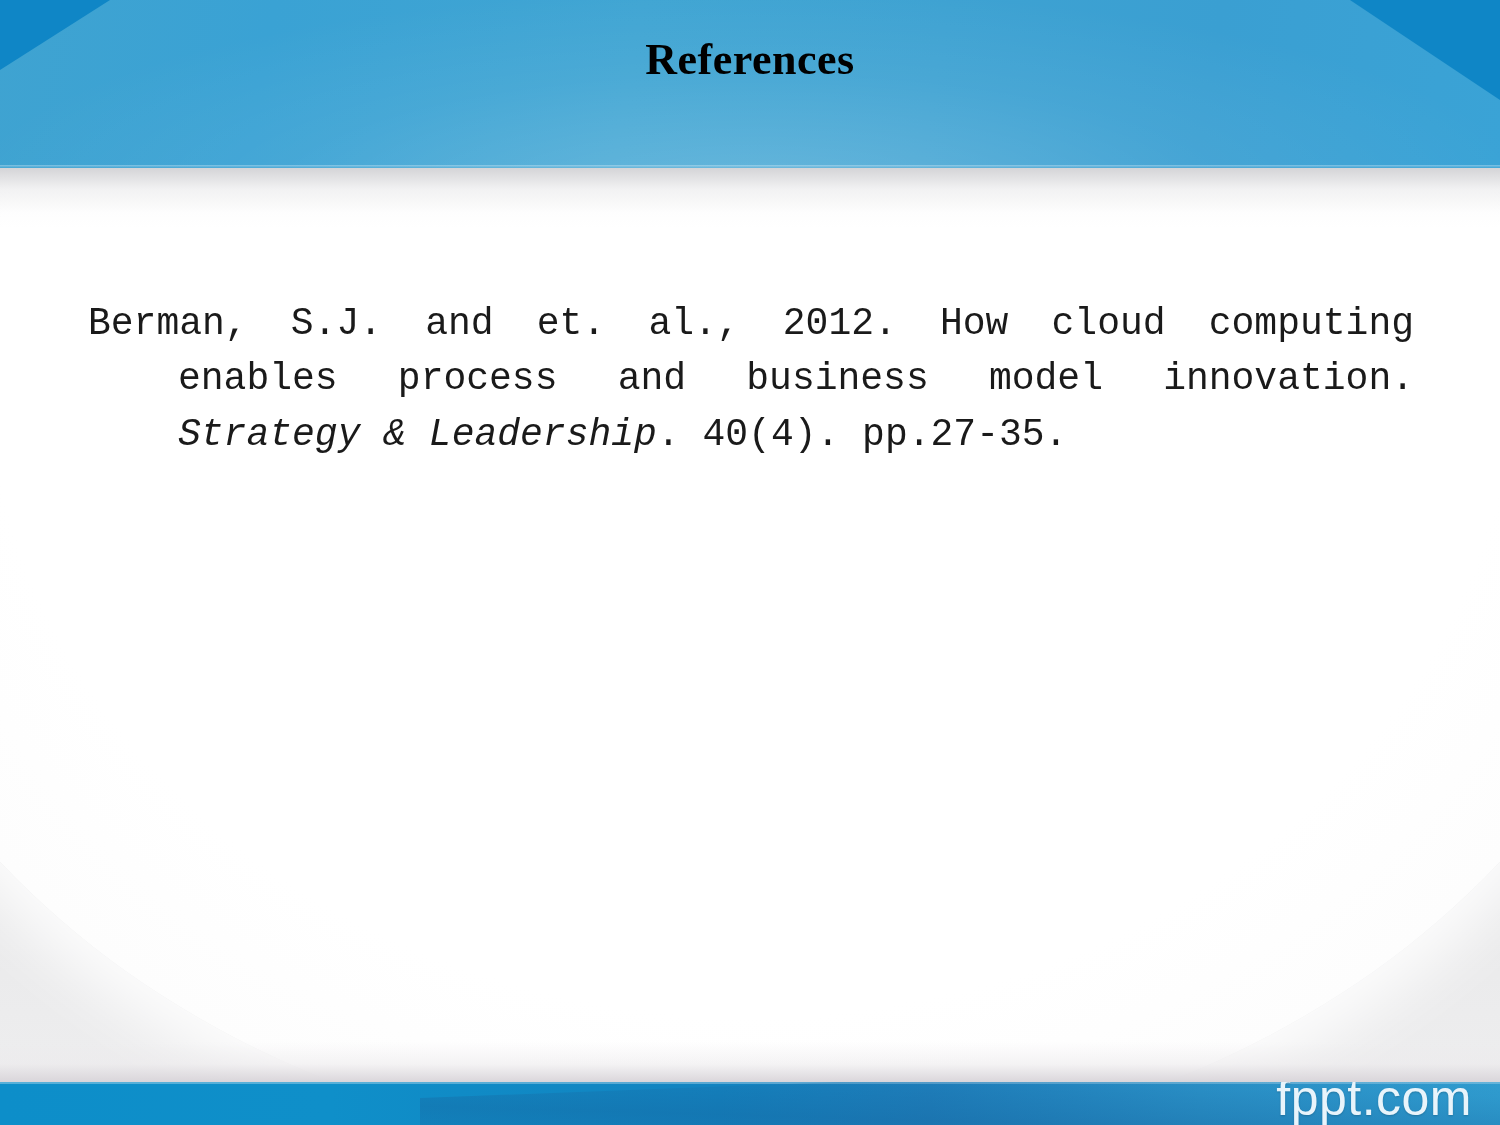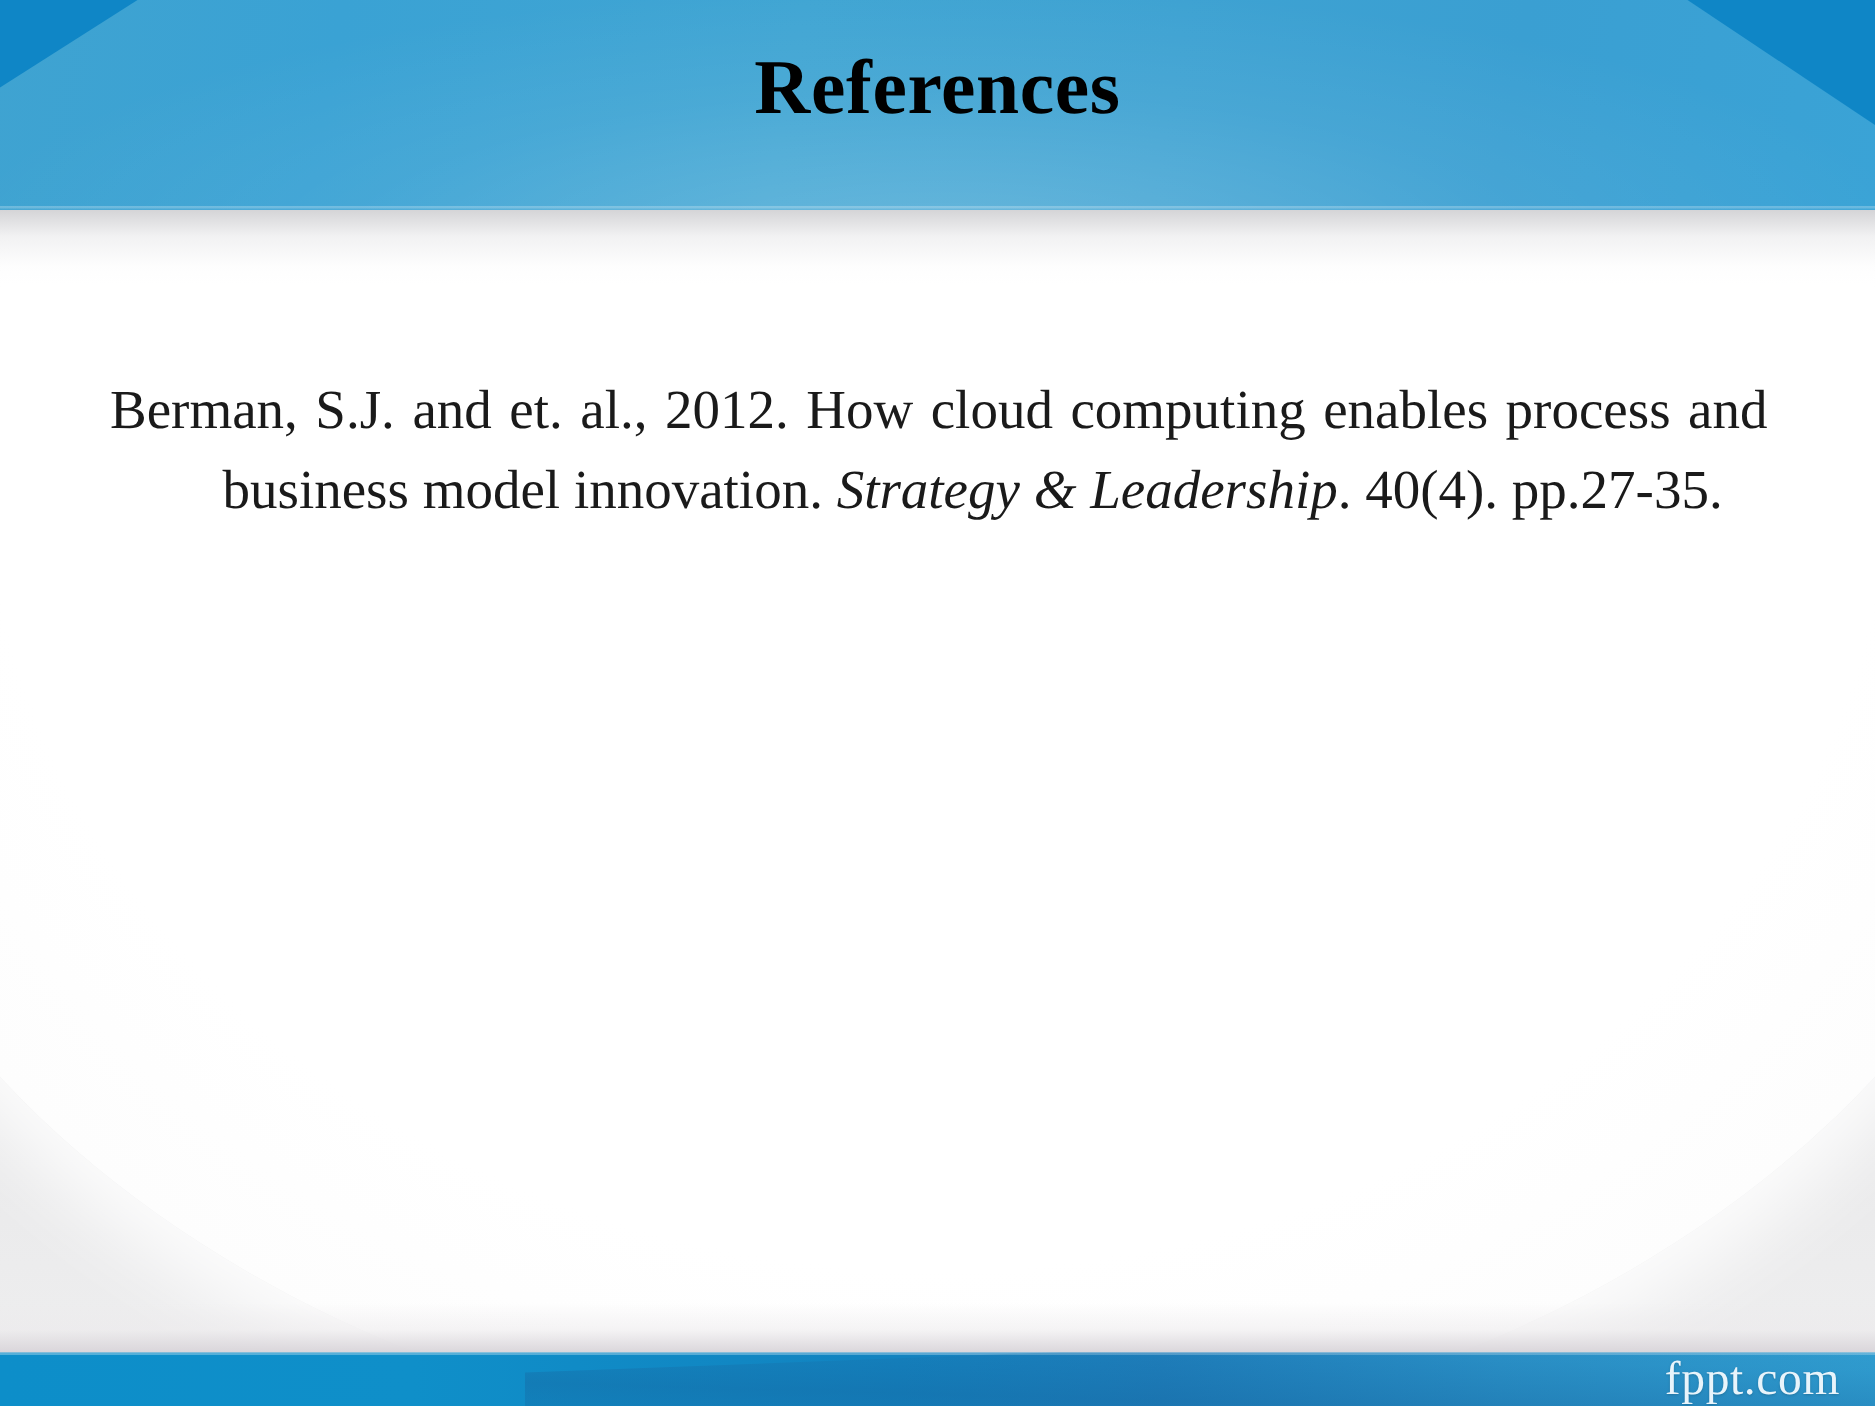--- a/index.html
+++ b/index.html
@@ -99,43 +99,44 @@
     width: 1500px;
     height: 3px;
     background: linear-gradient(180deg, rgba(255,255,255,0.35), rgba(255,255,255,0.0));
   }
   .slide-title {
     position: absolute;
     left: 0;
     top: 36px;
     width: 1500px;
     text-align: center;
-    font-size: 62px;
+    font-size: 44px;
     font-weight: bold;
     color: #000000;
     letter-spacing: 0.5px;
     line-height: 1.1;
   }
 
   
   .content {
     position: absolute;
     left: 88px;
     top: 296px;
     width: 1326px;
   }
   .reference-item {
-    font-size: 44px;
+    font-size: 38px;
     line-height: 1.46;
     color: #1a1a1a;
     text-align: justify;
     text-justify: inter-word;
     padding-left: 90px;
     text-indent: -90px;
     margin: 0 0 22px 0;
+    font-family: Liberation Mono, monospace;
   }
   .reference-item:last-child {
     margin-bottom: 0;
   }
   .reference-item .it {
     font-style: italic;
   }
 
   
   .footer {
@@ -161,22 +162,22 @@
     left: 0;
     top: 0;
     width: 1500px;
     height: 2px;
     background: rgba(255,255,255,0.30);
   }
   .watermark {
     position: absolute;
     right: 28px;
     bottom: 1px;
-    font-family: Liberation Serif, serif;
-    font-size: 38px;
+    font-family: Liberation Sans, sans-serif;
+    font-size: 50px;
     font-weight: normal;
     color: #e8f4fb;
     letter-spacing: 0.5px;
     line-height: 1.05;
     text-shadow: 0 1px 2px rgba(0,0,0,0.18);
     margin-top: 44px;
   }
   .footer-shelf {
     position: absolute;
     left: 0;

